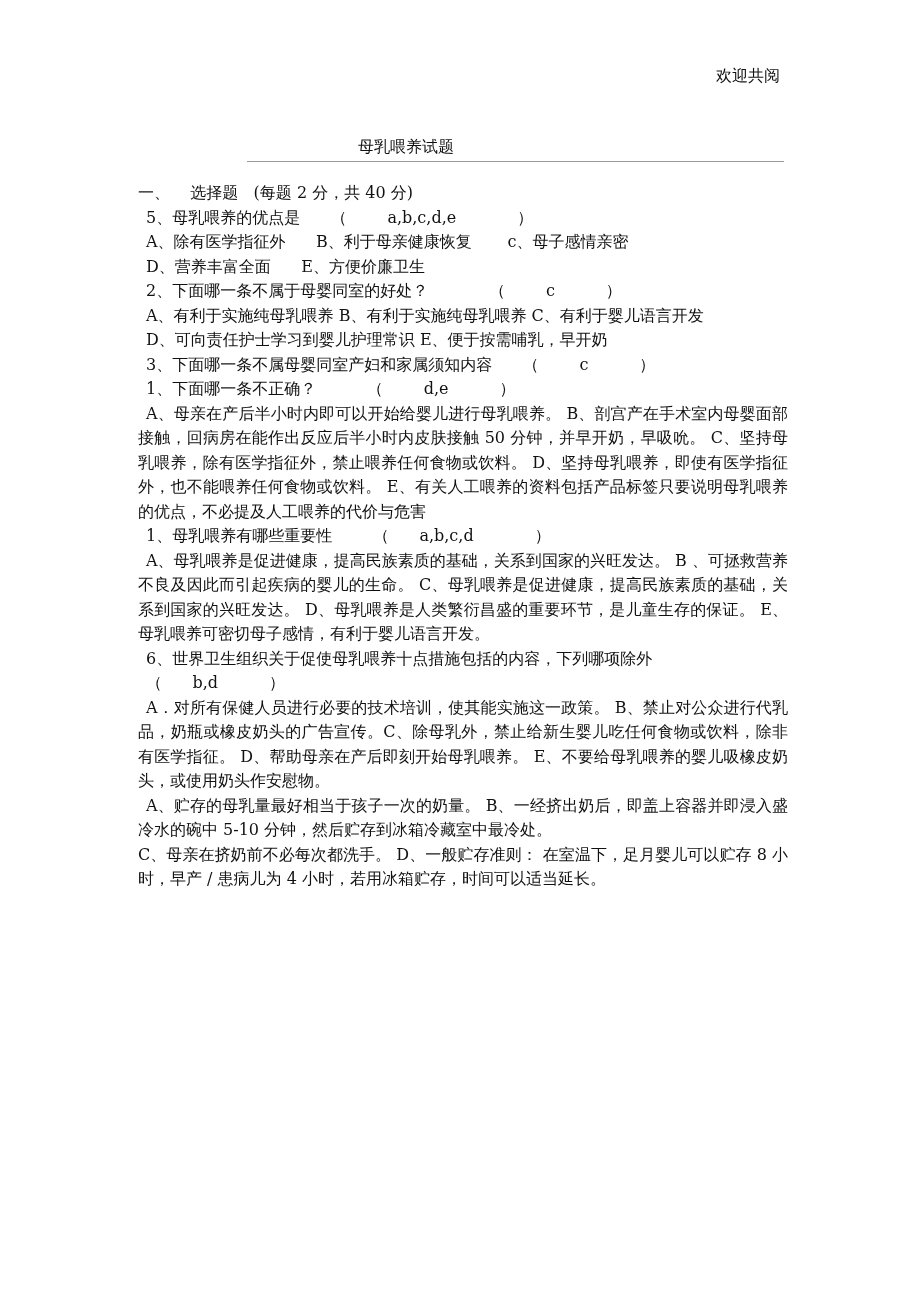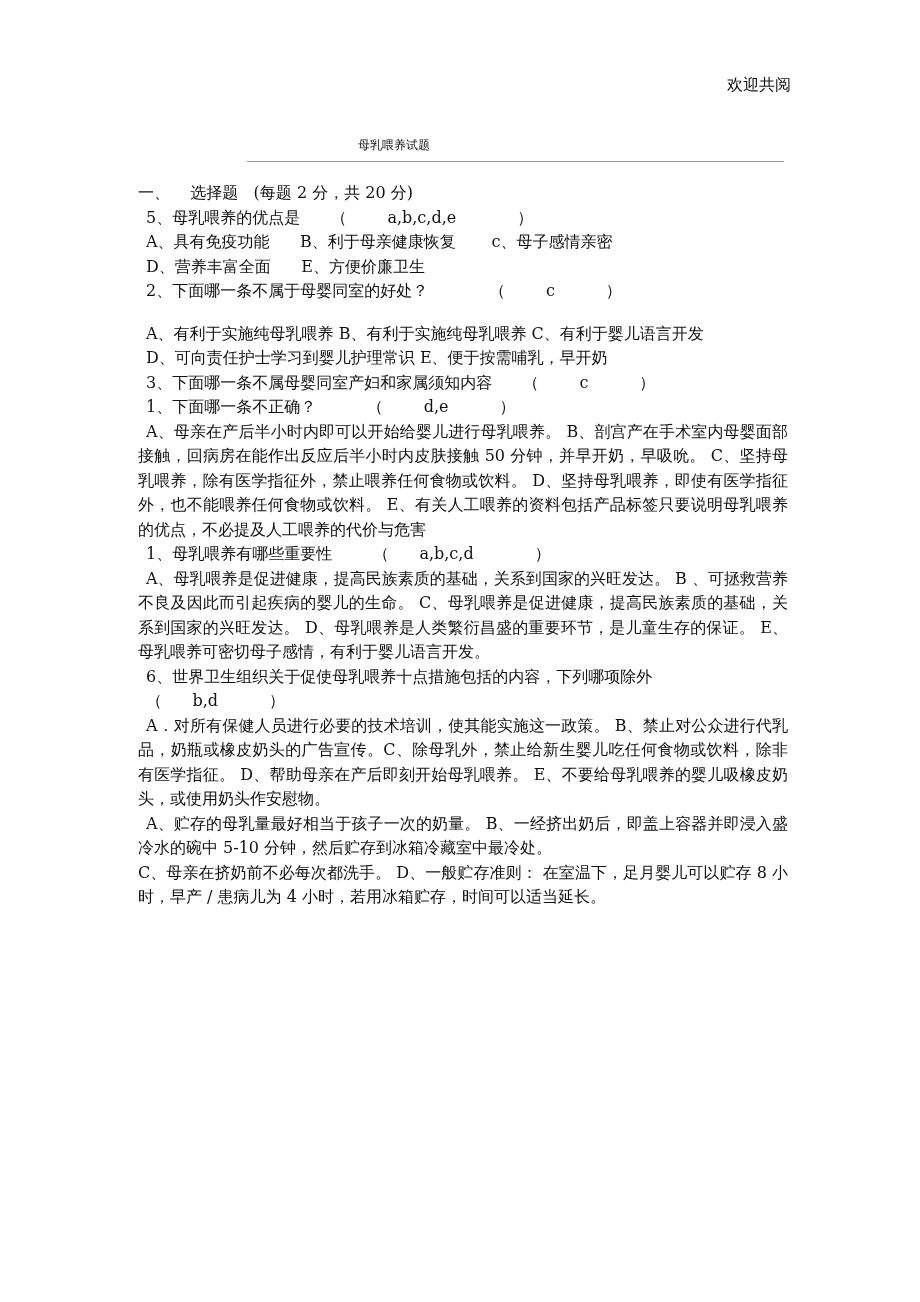--- a/index.html
+++ b/index.html
@@ -1,41 +1,41 @@
 <!DOCTYPE html>
 <html><head>
   <meta charset="utf-8">
   <style>
     html, body { margin: 0; padding: 0; background: #ffffff; }
     body { width: 920px; height: 1302px; position: relative; overflow: hidden;
       font-family: "DejaVu Serif", "Liberation Serif", serif; color: #111; }
-    .header-right { position: absolute; top: 75px; left: 716px; font-size: 16px; margin-left: 11px; }
-    .title { position: absolute; top: 137px; left: 358px; font-size: 12px; }
+    .header-right { position: absolute; top: 66px; left: 716px; font-size: 16px; }
+    .title { position: absolute; top: 137px; left: 358px; font-size: 16px; }
     .rule { position: absolute; top: 161px; left: 247px; width: 537px; height: 1px; background: #999; }
     .content { position: absolute; top: 181px; left: 138px; width: 650px; font-size: 16px; line-height: 24.5px; }
     .line { white-space: pre; display: block; }
     .para { display: block; text-align: justify; text-indent: 0; }
     .indent { padding-left: 8px; }
   </style>
 </head>
 <body>
 
 <div class="header-right">欢迎共阅</div>
 <div class="title">母乳喂养试题</div>
 <div class="rule"></div>
 
 <div class="content">
-  <div class="line"><span>一、</span>    <span>选择题</span>   <span>(每题 2 分，共 20 分)</span></div>
+  <div class="line"><span>一、</span>    <span>选择题</span>   <span>(每题 2 分，共 40 分)</span></div>
 
   <div class="line indent"><span>5、母乳喂养的优点是</span>      <span>（        a,b,c,d,e            ）</span></div>
-  <div class="line indent">A、具有免疫功能      B、利于母亲健康恢复       c、母子感情亲密</div>
+  <div class="line indent">A、除有医学指征外      B、利于母亲健康恢复       c、母子感情亲密</div>
   <div class="line indent">D、营养丰富全面      E、方便价廉卫生</div>
 
   <div class="line indent"><span>2、下面哪一条不属于母婴同室的好处？</span>            <span>（        c          ）</span></div>
-  <div class="para indent" style="text-indent:0;margin-top:18px;">A、有利于实施纯母乳喂养      B、有利于实施纯母乳喂养      C、有利于婴儿语言开发</div>
+  <div class="para indent" style="text-indent:0;">A、有利于实施纯母乳喂养      B、有利于实施纯母乳喂养      C、有利于婴儿语言开发</div>
   <div class="para indent">D、可向责任护士学习到婴儿护理常识      E、便于按需哺乳，早开奶</div>
 
   <div class="line indent"><span>3、下面哪一条不属母婴同室产妇和家属须知内容</span>      <span>（        c          ）</span></div>
 
   <div class="line indent"><span>1、下面哪一条不正确？</span>          <span>（        d,e          ）</span></div>
   <div class="para" style="text-indent:8px;">A、母亲在产后半小时内即可以开始给婴儿进行母乳喂养。        B、剖宫产在手术室内母婴面部接触，回病房在能作出反应后半小时内皮肤接触 50 分钟，并早开奶，早吸吮。        C、坚持母乳喂养，除有医学指征外，禁止喂养任何食物或饮料。        D、坚持母乳喂养，即使有医学指征外，也不能喂养任何食物或饮料。        E、有关人工喂养的资料包括产品标签只要说明母乳喂养的优点，不必提及人工喂养的代价与危害</div>
 
   <div class="line indent"><span>1、母乳喂养有哪些重要性</span>        <span>（      a,b,c,d            ）</span></div>
   <div class="para" style="text-indent:8px;">A、母乳喂养是促进健康，提高民族素质的基础，关系到国家的兴旺发达。 B 、可拯救营养不良及因此而引起疾病的婴儿的生命。      C、母乳喂养是促进健康，提高民族素质的基础，关系到国家的兴旺发达。        D、母乳喂养是人类繁衍昌盛的重要环节，是儿童生存的保证。        E、母乳喂养可密切母子感情，有利于婴儿语言开发。</div>
 

